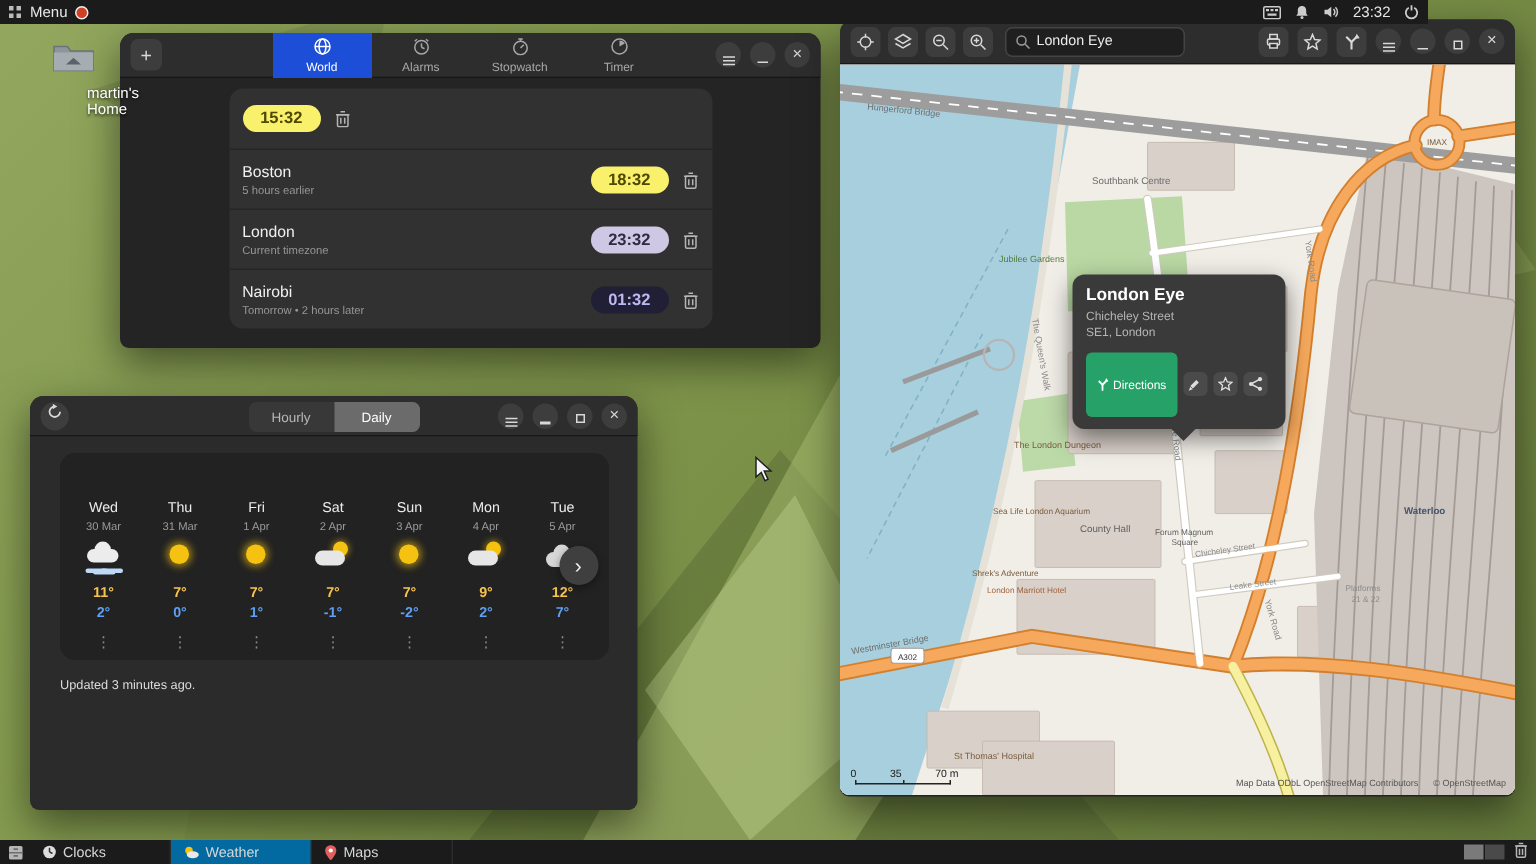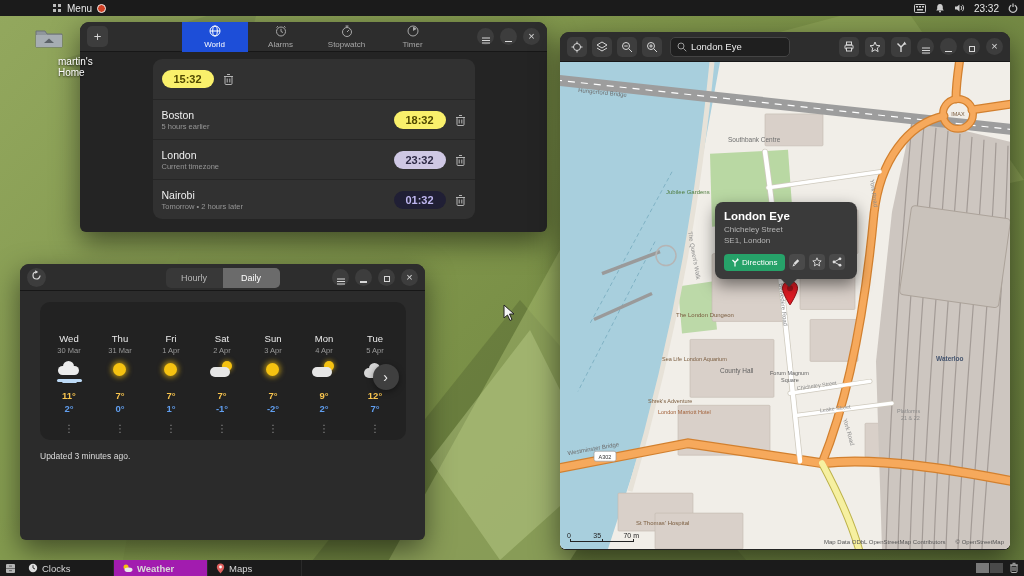--- a/index.html
+++ b/index.html
@@ -3,22 +3,22 @@
 <meta charset="utf-8">
 <style>
   * { margin:0; padding:0; box-sizing:border-box; }
   html,body { width:1024px; height:576px; overflow:hidden; }
   body { font-family:"Liberation Sans", sans-serif; }
   .screen { position:relative; width:1024px; height:576px; overflow:hidden;
             background:linear-gradient(135deg,#93a85e 0%,#7d9349 45%,#64793b 100%); }
   svg text { font-family:"Liberation Sans", sans-serif; }
 
   
-  .panel { position:absolute; left:0; top:0; width:1024px; height:16px; background:#1b1b1b;
-           display:flex; align-items:center; color:#e8e8e8; font-size:10px; z-index:50;padding-left:47px; }
+  .panel { position:absolute; left:0; top:0; width:952px; height:16px; background:#1b1b1b;
+           display:flex; align-items:center; color:#e8e8e8; font-size:10px; z-index:50; }
   .panel-left { display:flex; align-items:center; gap:5px; padding-left:5px; }
   .panel-right { margin-left:auto; display:flex; align-items:center; gap:9px; padding-right:6px; }
   .logo-dot { width:9px; height:9px; border-radius:50%; background:#d14024; border:1px solid #f0f0f0; }
   .mini-ic { display:inline-flex; }
 
   
   .desktop-icon { position:absolute; left:18px; top:26px; width:62px; text-align:center; z-index:1; }
   .desktop-icon .label { margin-top:2px; font-size:10px; color:#fff; text-shadow:0 1px 2px rgba(0,0,0,.8);margin-left:40px; }
 
   
@@ -97,55 +97,55 @@
         box-shadow:-4px 10px 0 -3px #bcd9f5, 1px 11px 0 -3px #bcd9f5, 6px 10px 0 -3px #bcd9f5; }
   .big-cloud { position:relative; width:54px; height:42px; }
   .big-cloud::before { content:""; position:absolute; left:12px; top:2px; width:24px; height:24px;
                        border-radius:50%; background:#f2f4f6; }
   .big-cloud::after { content:""; position:absolute; left:3px; top:14px; width:46px; height:19px;
                       border-radius:12px; background:#f2f4f6; }
   .big-cloud .snow-lines { position:absolute; left:4px; top:33px; width:24px; height:9px;
       background:repeating-linear-gradient(115deg,#cfe3f7 0 1.5px,transparent 1.5px 4.5px); }
 
   
-  .maps { left:560px; top:32px; width:450px; height:518px; }
+  .maps { left:560px; top:13px; width:450px; height:518px; }
   .maps .headerbar { gap:5px; }
   .hb-icon-btn { width:20px; height:20px; border-radius:5px; background:#3d3d3d; border:none; color:#d8d8d8;
                  display:flex; align-items:center; justify-content:center; }
   .map-search { display:flex; align-items:center; gap:4px; background:#1f1f1f; border:1px solid #444;
                 border-radius:5px; height:20px; padding:0 6px; margin-left:3px; }
   .map-search input { background:transparent; border:none; outline:none; color:#ececec; font-size:9.5px; width:92px; }
   .map-area { position:relative; width:450px; height:487px; border-radius:0 0 6px 6px; overflow:hidden; background:#f1eee8; }
   .map-area > svg.map { position:absolute; left:0; top:0; }
 
   .map-popup { position:absolute; left:155px; top:140px; width:142px; background:#3a3a3a; border-radius:8px;
                padding:8px 9px 8px; box-shadow:0 6px 16px rgba(0,0,0,.5); z-index:5; }
   .map-popup::after { content:""; position:absolute; left:66px; bottom:-8px; border-left:8px solid transparent;
                border-right:8px solid transparent; border-top:8px solid #3a3a3a; }
   .popup-title { font-size:11.5px; font-weight:bold; color:#fff; }
   .popup-addr { font-size:8px; color:#b5b5b5; margin-top:3px; line-height:1.35; }
   .popup-actions { display:flex; align-items:center; gap:4px; margin-top:7px; }
   .directions-btn { display:flex; align-items:center; gap:3px; background:#26a269; border:none; color:#fff;
-                    font-size:8px; padding:4px 7px; border-radius:4px; }
+                    font-size:8px; padding:17px 7px; border-radius:4px; }
   .popup-ic-btn { width:16px; height:16px; border-radius:4px; background:#4a4a4a; border:none;
                   display:flex; align-items:center; justify-content:center; }
   .map-pin { position:absolute; left:221px; top:218px; z-index:4; }
   .map-scale { position:absolute; left:10px; bottom:7px; z-index:4; font-size:7px; color:#222; }
   .map-scale .bar { width:64px; height:3px; border:1px solid #222; border-top:none; display:flex; }
   .map-scale .bar i { flex:1; border-right:1px solid #222; } .map-scale .bar i:last-child { border-right:none; }
   .map-scale .nums { display:flex; justify-content:space-between; width:72px; margin-left:-3px; }
   .map-attrib { position:absolute; right:6px; bottom:4px; z-index:4; font-size:6px; color:#555; display:flex; gap:10px; }
 
   
   .taskbar { position:absolute; left:0; bottom:0; width:1024px; height:16px; background:#1b1b1b; z-index:50;
              display:flex; align-items:center; color:#d8d8d8; font-size:9.5px; }
   .tb-launch { width:20px; display:flex; justify-content:center; }
   .tb-item { display:flex; align-items:center; gap:4px; height:16px; padding:0 8px; min-width:94px;
              border-right:1px solid #2a2a2a; }
-  .tb-item.active { background:#a21caf;font-weight:bold; }
+  .tb-item.active { background:#0369a1; }
   .tb-right { margin-left:auto; display:flex; align-items:center; gap:6px; padding-right:5px; }
   .pager { display:flex; gap:1px; }
   .pager i { width:13px; height:10px; background:#4a4a4a; display:block; }
   .pager i.cur { background:#7a7a7a; }
 
   .cursor { position:absolute; left:503px; top:304px; z-index:60; }
 </style>
 </head>
 <body>
 

